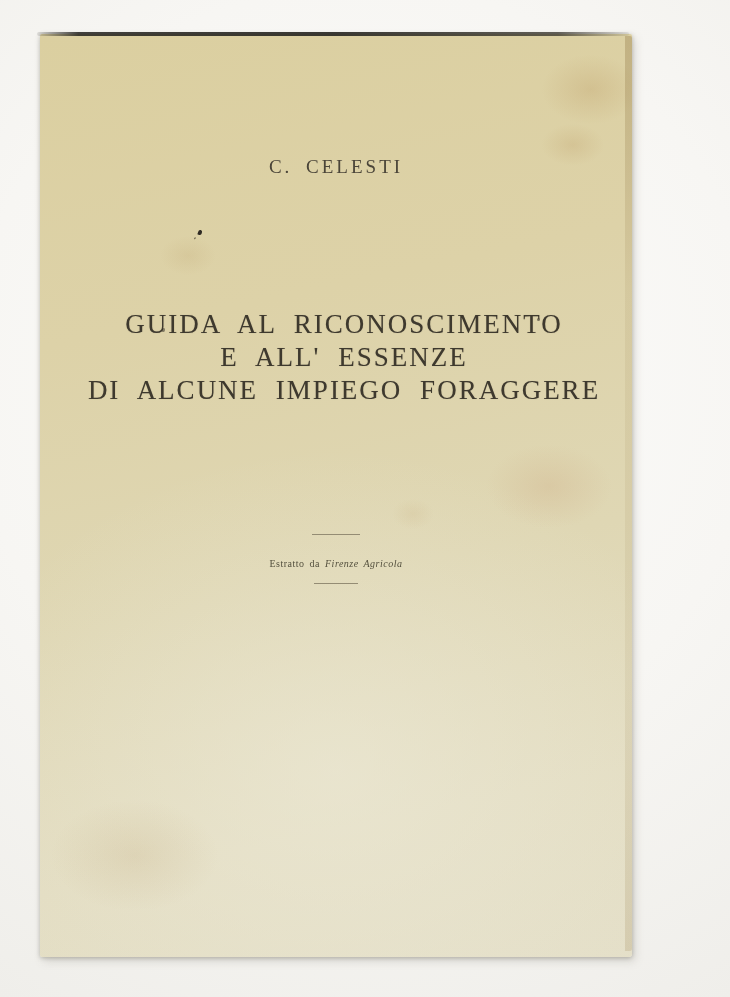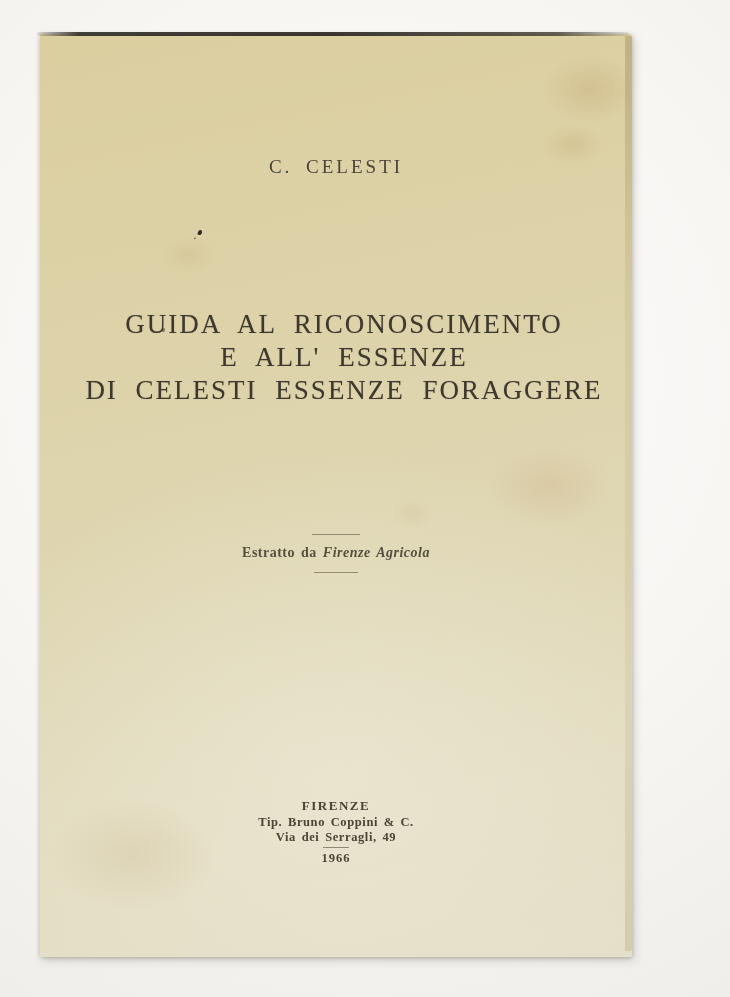--- a/index.html
+++ b/index.html
@@ -54,21 +54,21 @@
     font-size:27px;line-height:33px;letter-spacing:2px;word-spacing:9px;
     text-shadow:0 0 1px rgba(62,57,46,0.25);
     margin-left:16px;
   }
   .extract-block{
     position:absolute;top:500px;left:0;right:0;text-align:center;color:#54503e;
   }
   .rule{width:48px;height:1px;background:#948c74;margin:0 auto;}
   .rule.lower{width:44px;}
   .extract-line{
-    margin:8px auto 10px;font-size:14px;line-height:19px;font-weight:bold;
+    margin:19px auto 10px;font-size:10px;line-height:19px;font-weight:normal;
     letter-spacing:0.5px;word-spacing:2px;
   }
   .journal{font-style:italic;}
   .imprint{
     position:absolute;top:764px;left:0;right:0;text-align:center;color:#4a4537;
   }
   .imprint-city{font-size:13px;line-height:15px;font-weight:bold;letter-spacing:1.5px;}
   .imprint-printer{margin-top:2px;font-size:12.5px;line-height:15px;font-weight:bold;letter-spacing:0.6px;word-spacing:2px;}
   .imprint-address{font-size:12.5px;line-height:14px;font-weight:bold;letter-spacing:0.6px;word-spacing:2px;}
   .mini-rule{width:26px;height:1px;background:#8f8872;margin:3px auto 3px;}
@@ -91,33 +91,26 @@
 
     <div class="author">C. CELESTI</div>
 
     <span class="ink-speck"></span>
     <span class="ink-dot-a"></span>
     <span class="ink-dot-b"></span>
 
     <div class="title-block">
       <div class="title-line">GUIDA AL RICONOSCIMENTO</div>
       <div class="title-line">E ALL' ESSENZE</div>
-      <div class="title-line">DI CELESTI ESSENZE FORAGGERE</div>
+      <div class="title-line">DI ALCUNE IMPIEGO FORAGGERE</div>
     </div>
 
     <div class="extract-block">
       <div class="rule upper"></div>
       <div class="extract-line">
         <span>Estratto da </span><span class="journal">Firenze Agricola</span>
       </div>
       <div class="rule lower"></div>
     </div>
 
-    <div class="imprint">
-      <div class="imprint-city">FIRENZE</div>
-      <div class="imprint-printer">Tip. Bruno Coppini &amp; C.</div>
-      <div class="imprint-address">Via dei Serragli, 49</div>
-      <div class="mini-rule"></div>
-      <div class="imprint-year">1966</div>
-    </div>
 
   </div>
 </div>
 
 </body></html>

